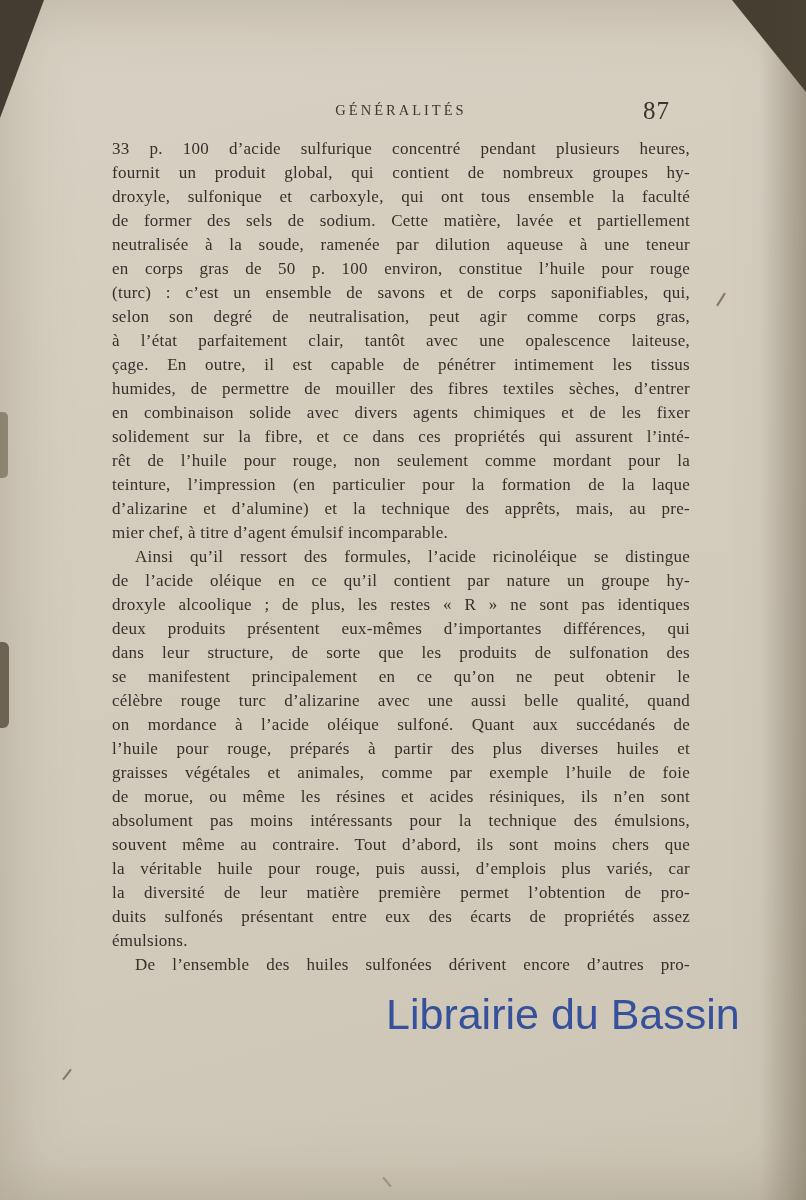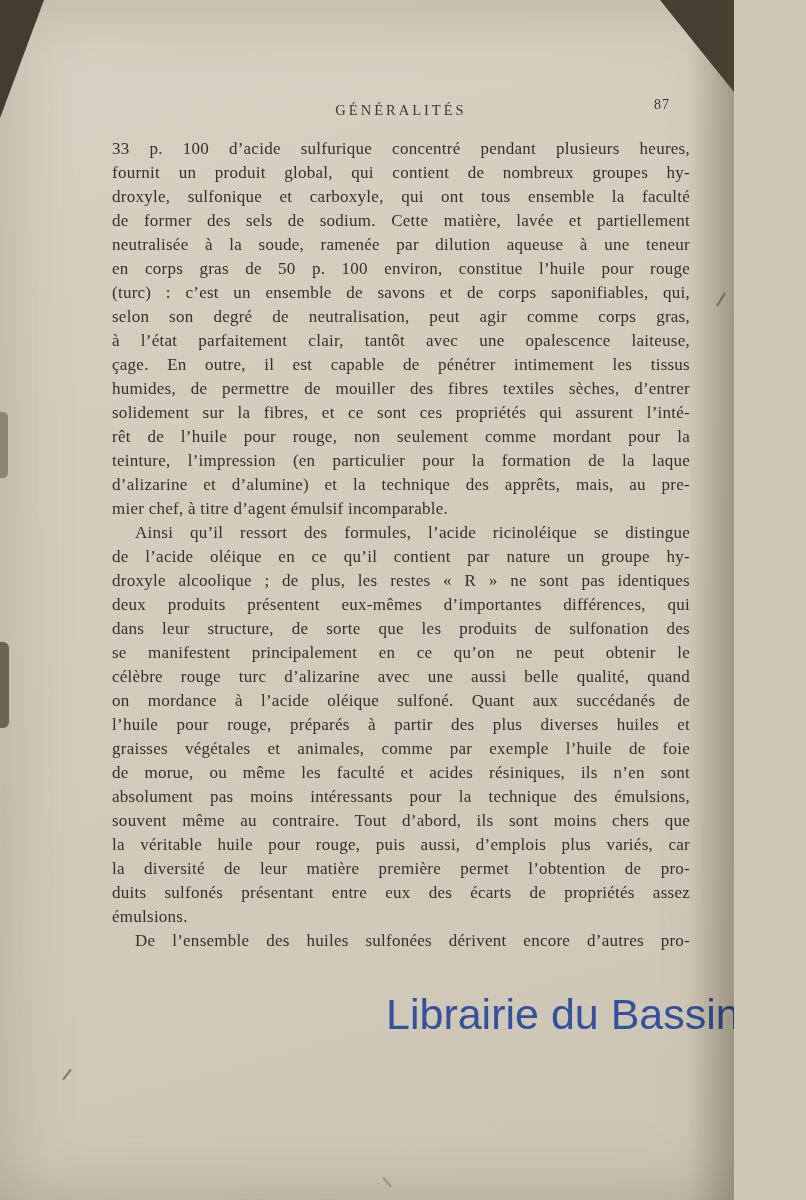--- a/index.html
+++ b/index.html
@@ -6,21 +6,21 @@
     margin: 0;
     padding: 0;
     width: 806px;
     height: 1200px;
     background: #cfc8b9;
     overflow: hidden;
     font-family: "Liberation Serif", serif;
   }
   .photo {
     position: relative;
-    width: 734px;
+    width: 806px;
     height: 1200px;
     background: linear-gradient(165deg, #d8d1c3 0%, #d4cdbe 35%, #d1cabb 70%, #ccc5b4 100%);
     box-shadow: inset 0 0 70px rgba(92, 80, 58, 0.28);
     overflow: hidden;
   }
   
   .corner-tl {
     position: absolute; top: 0; left: 0;
     width: 44px; height: 118px;
     background: #433c30;
@@ -65,21 +65,21 @@
     text-align: center;
   }
   .running-title {
     font-size: 14.5px;
     letter-spacing: 3px;
     color: #3e382d;
   }
   .page-number {
     position: absolute;
     right: 20px; top: -4px;
-    font-size: 14px;
+    font-size: 25px;
     letter-spacing: 1px;
     color: #3a342b;
   }
 
   .textblock {
     position: absolute;
     top: 137px; left: 112px;
     width: 578px;
     color: #35302a;
     font-size: 17px;
@@ -138,39 +138,40 @@
       <div class="line">fournit un produit global, qui contient de nombreux groupes hy-</div>
       <div class="line">droxyle, sulfonique et carboxyle, qui ont tous ensemble la faculté</div>
       <div class="line">de former des sels de sodium. Cette matière, lavée et partiellement</div>
       <div class="line">neutralisée à la soude, ramenée par dilution aqueuse à une teneur</div>
       <div class="line">en corps gras de 50 p. 100 environ, constitue l’huile pour rouge</div>
       <div class="line">(turc) : c’est un ensemble de savons et de corps saponifiables, qui,</div>
       <div class="line">selon son degré de neutralisation, peut agir comme corps gras,</div>
       <div class="line">à l’état parfaitement clair, tantôt avec une opalescence laiteuse,</div>
       <div class="line">çage. En outre, il est capable de pénétrer intimement les tissus</div>
       <div class="line">humides, de permettre de mouiller des fibres textiles sèches, d’entrer</div>
-      <div class="line">solidement sur la fibres, et ce sont ces propriétés qui assurent l’inté-</div>
+      <div class="line">en combinaison solide avec divers agents chimiques et de les fixer</div>
+      <div class="line">solidement sur la fibre, et ce dans ces propriétés qui assurent l’inté-</div>
       <div class="line">rêt de l’huile pour rouge, non seulement comme mordant pour la</div>
       <div class="line">teinture, l’impression (en particulier pour la formation de la laque</div>
       <div class="line">d’alizarine et d’alumine) et la technique des apprêts, mais, au pre-</div>
       <div class="line short">mier chef, à titre d’agent émulsif incomparable.</div>
     </div>
 
     <div class="para">
       <div class="line indented">Ainsi qu’il ressort des formules, l’acide ricinoléique se distingue</div>
       <div class="line">de l’acide oléique en ce qu’il contient par nature un groupe hy-</div>
       <div class="line">droxyle alcoolique ; de plus, les restes « R » ne sont pas identiques</div>
       <div class="line">deux produits présentent eux-mêmes d’importantes différences, qui</div>
       <div class="line">dans leur structure, de sorte que les produits de sulfonation des</div>
       <div class="line">se manifestent principalement en ce qu’on ne peut obtenir le</div>
       <div class="line">célèbre rouge turc d’alizarine avec une aussi belle qualité, quand</div>
       <div class="line">on mordance à l’acide oléique sulfoné. Quant aux succédanés de</div>
       <div class="line">l’huile pour rouge, préparés à partir des plus diverses huiles et</div>
       <div class="line">graisses végétales et animales, comme par exemple l’huile de foie</div>
-      <div class="line">de morue, ou même les faculté et acides résiniques, ils n’en sont</div>
+      <div class="line">de morue, ou même les résines et acides résiniques, ils n’en sont</div>
       <div class="line">absolument pas moins intéressants pour la technique des émulsions,</div>
       <div class="line">souvent même au contraire. Tout d’abord, ils sont moins chers que</div>
       <div class="line">la véritable huile pour rouge, puis aussi, d’emplois plus variés, car</div>
       <div class="line">la diversité de leur matière première permet l’obtention de pro-</div>
       <div class="line">duits sulfonés présentant entre eux des écarts de propriétés assez</div>
       <div class="line short">émulsions.</div>
     </div>
 
     <div class="para">
       <div class="line indented">De l’ensemble des huiles sulfonées dérivent encore d’autres pro-</div>

